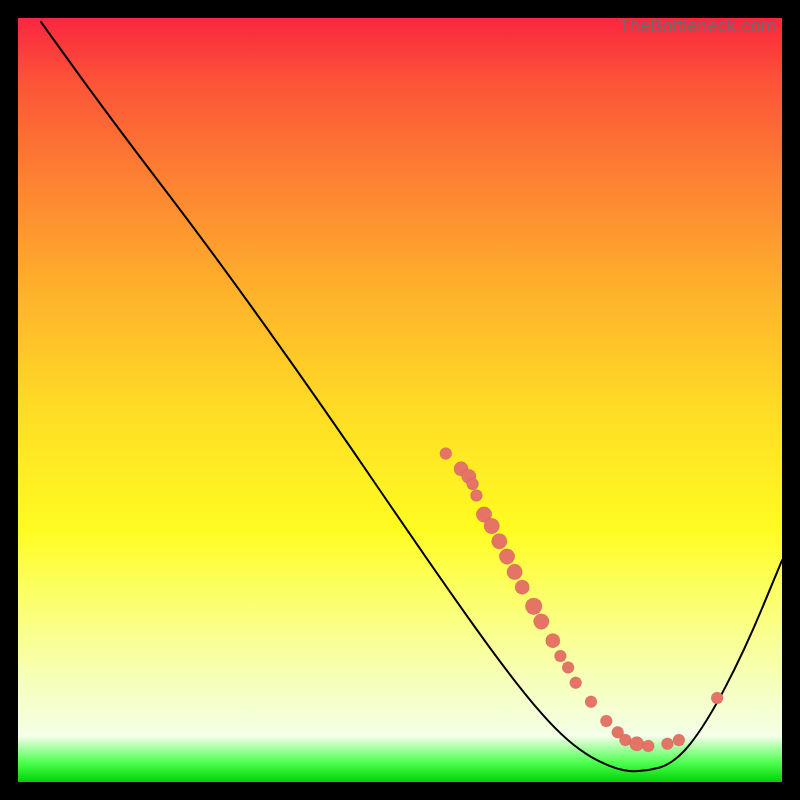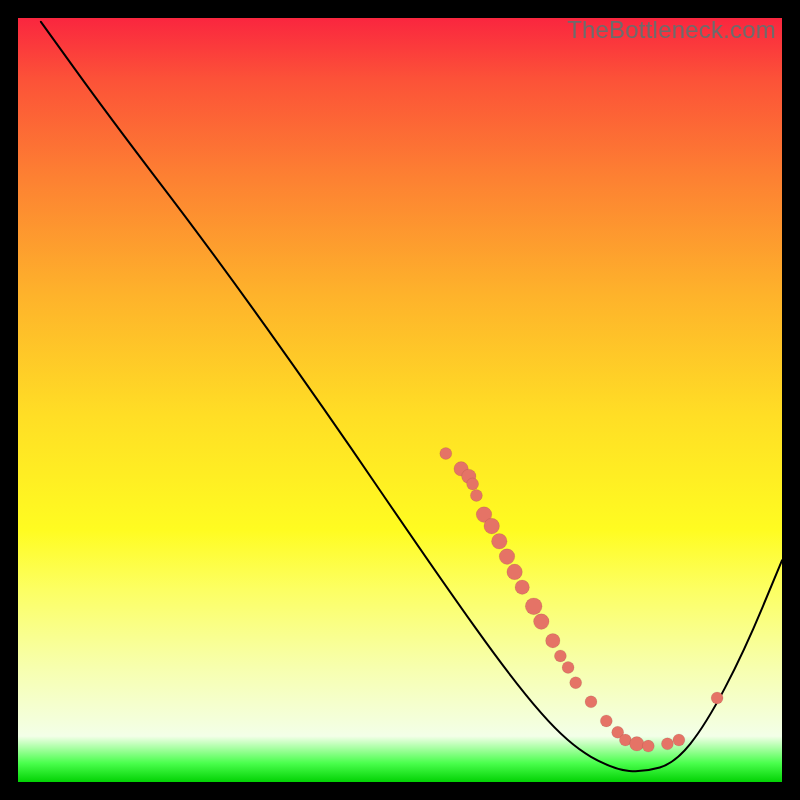--- a/index.html
+++ b/index.html
@@ -34,21 +34,21 @@
       #F3FFE8 94%,
       #4BFF4E 97.5%,
       #02D204 100%
     );
   }
   .watermark {
     position: absolute;
     top: -2px;
     right: 6px;
     color: #6c6c6c;
-    font-size: 24px;
+    font-size: 18px;
     letter-spacing: 0.2px;
     font-weight: 500;
     user-select: none;
   }
   svg.curve {
     position: absolute;
     left: 0; top: 0;
     width: 764px;
     height: 764px;
     overflow: visible;

